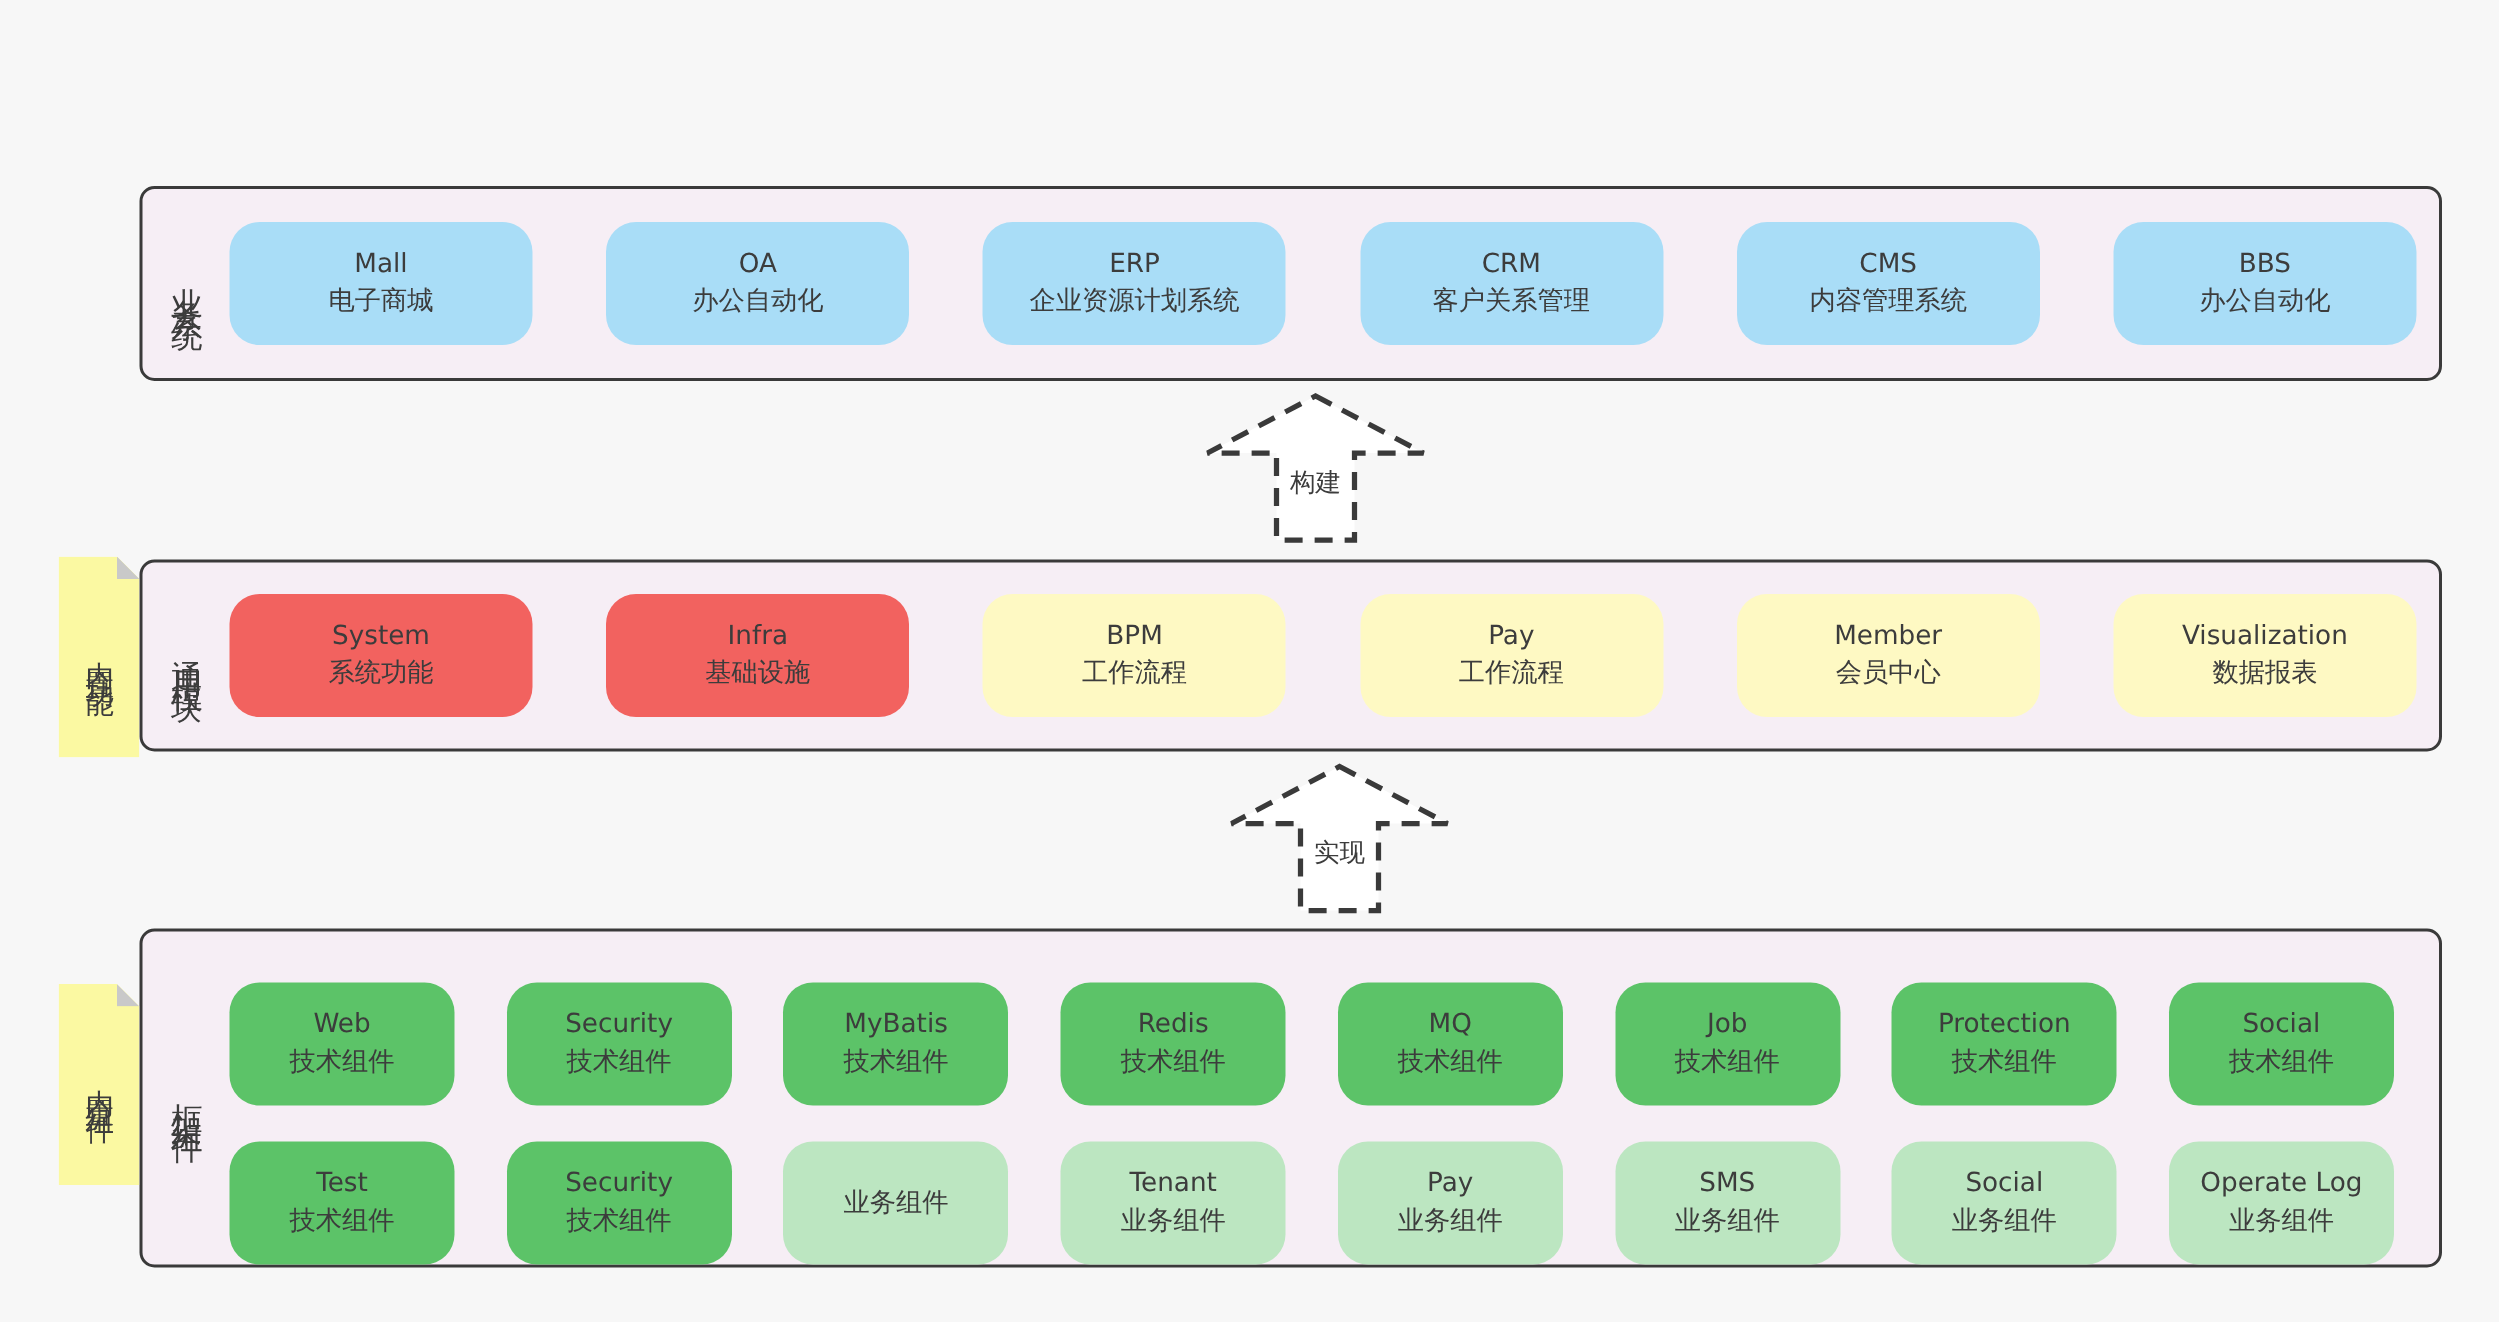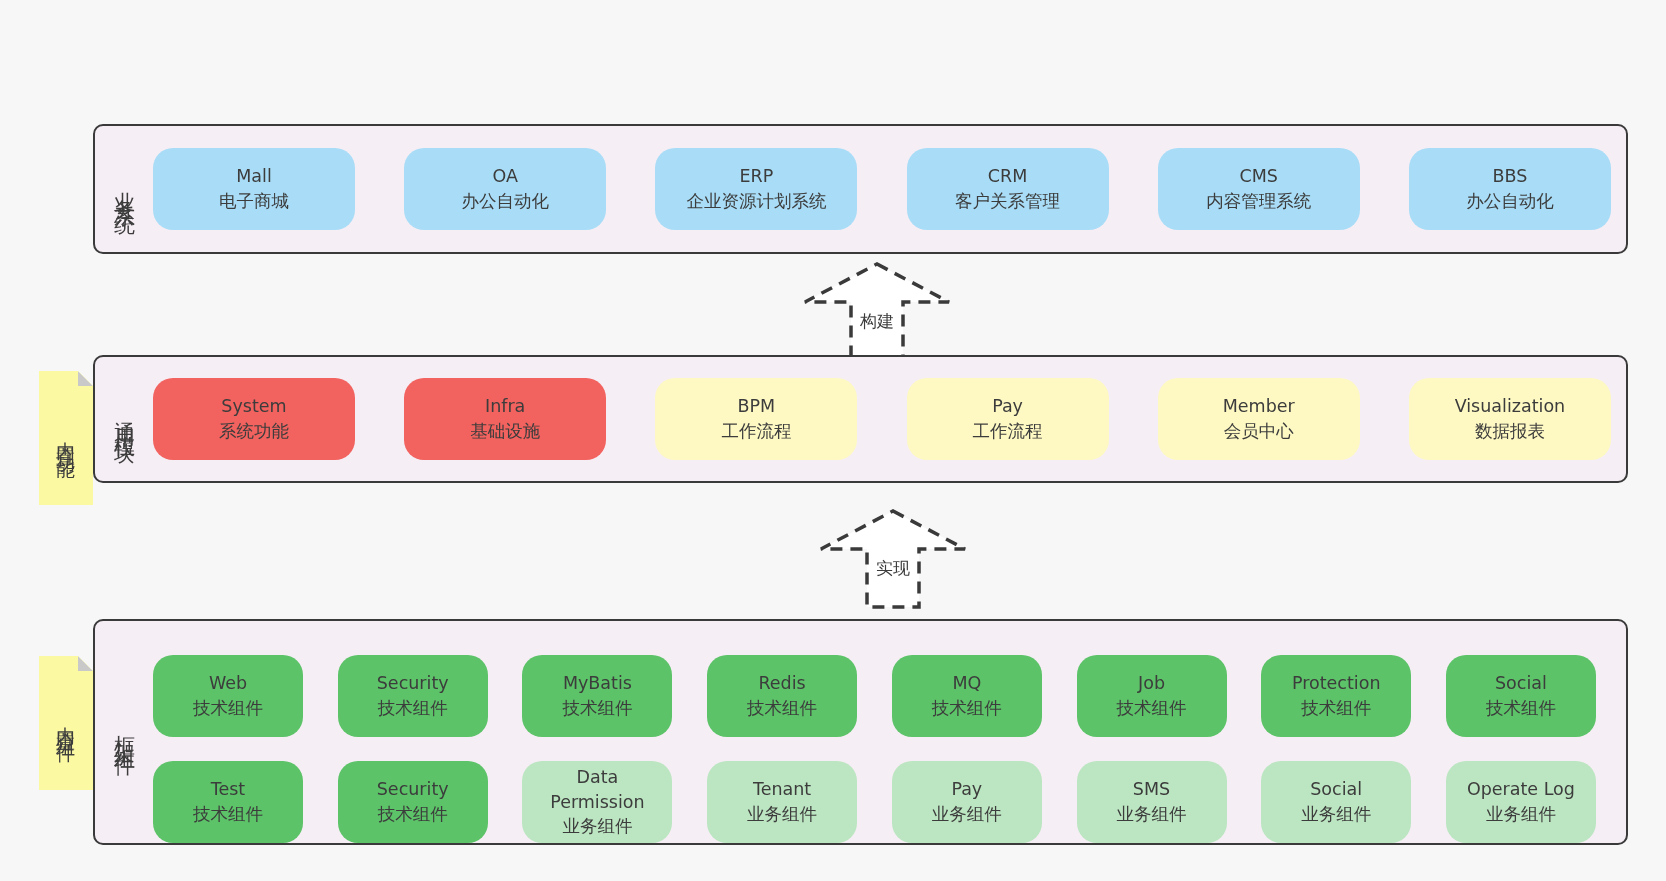--- a/index.html
+++ b/index.html
@@ -1,21 +1,21 @@
 <!DOCTYPE html>
 <html><head>
 <meta charset="utf-8">
 <style>
   html,body { margin:0; padding:0; background:#f7f7f7; font-family:"DejaVu Sans","Liberation Sans",sans-serif; }
   .canvas { position:relative; width:1666px; height:881px; background:#f7f7f7; overflow:hidden; color:#3c3c3c; }
 
   .panel { position:absolute; left:93px; width:1535px; box-sizing:border-box;
            background:#f6eef5; border:2px solid #3a3a3a; border-radius:10px; display:flex; }
   .panel-top    { top:124px; height:130px; }
-  .panel-middle { top:355px; height:128px; }
+  .panel-middle { top:373px; height:128px; }
   .panel-bottom { top:619px; height:226px; }
 
   .gutter { width:58px; flex:0 0 58px; display:flex; align-items:center; justify-content:center; }
   .vtext  { writing-mode:vertical-lr; text-orientation:upright; letter-spacing:7px; line-height:1;
             font-size:21px; color:#3c3c3c; }
 
   .row-boxes { flex:1; display:flex; align-items:center; justify-content:space-between; padding:0 15px 0 0; }
   .grid-rows { flex:1; display:flex; flex-direction:column; justify-content:flex-end; gap:24px; padding:0 30px 0 0; }
   .grid-row  { display:flex; justify-content:space-between; }
 
@@ -180,21 +180,20 @@
       <div class="grid-row">
         <div class="box w8 green">
           <div>Test</div>
           <div>技术组件</div>
         </div>
         <div class="box w8 green">
           <div>Security</div>
           <div>技术组件</div>
         </div>
         <div class="box w8 lightgreen">
-          <div>Data Permission</div>
           <div>业务组件</div>
         </div>
         <div class="box w8 lightgreen">
           <div>Tenant</div>
           <div>业务组件</div>
         </div>
         <div class="box w8 lightgreen">
           <div>Pay</div>
           <div>业务组件</div>
         </div>

